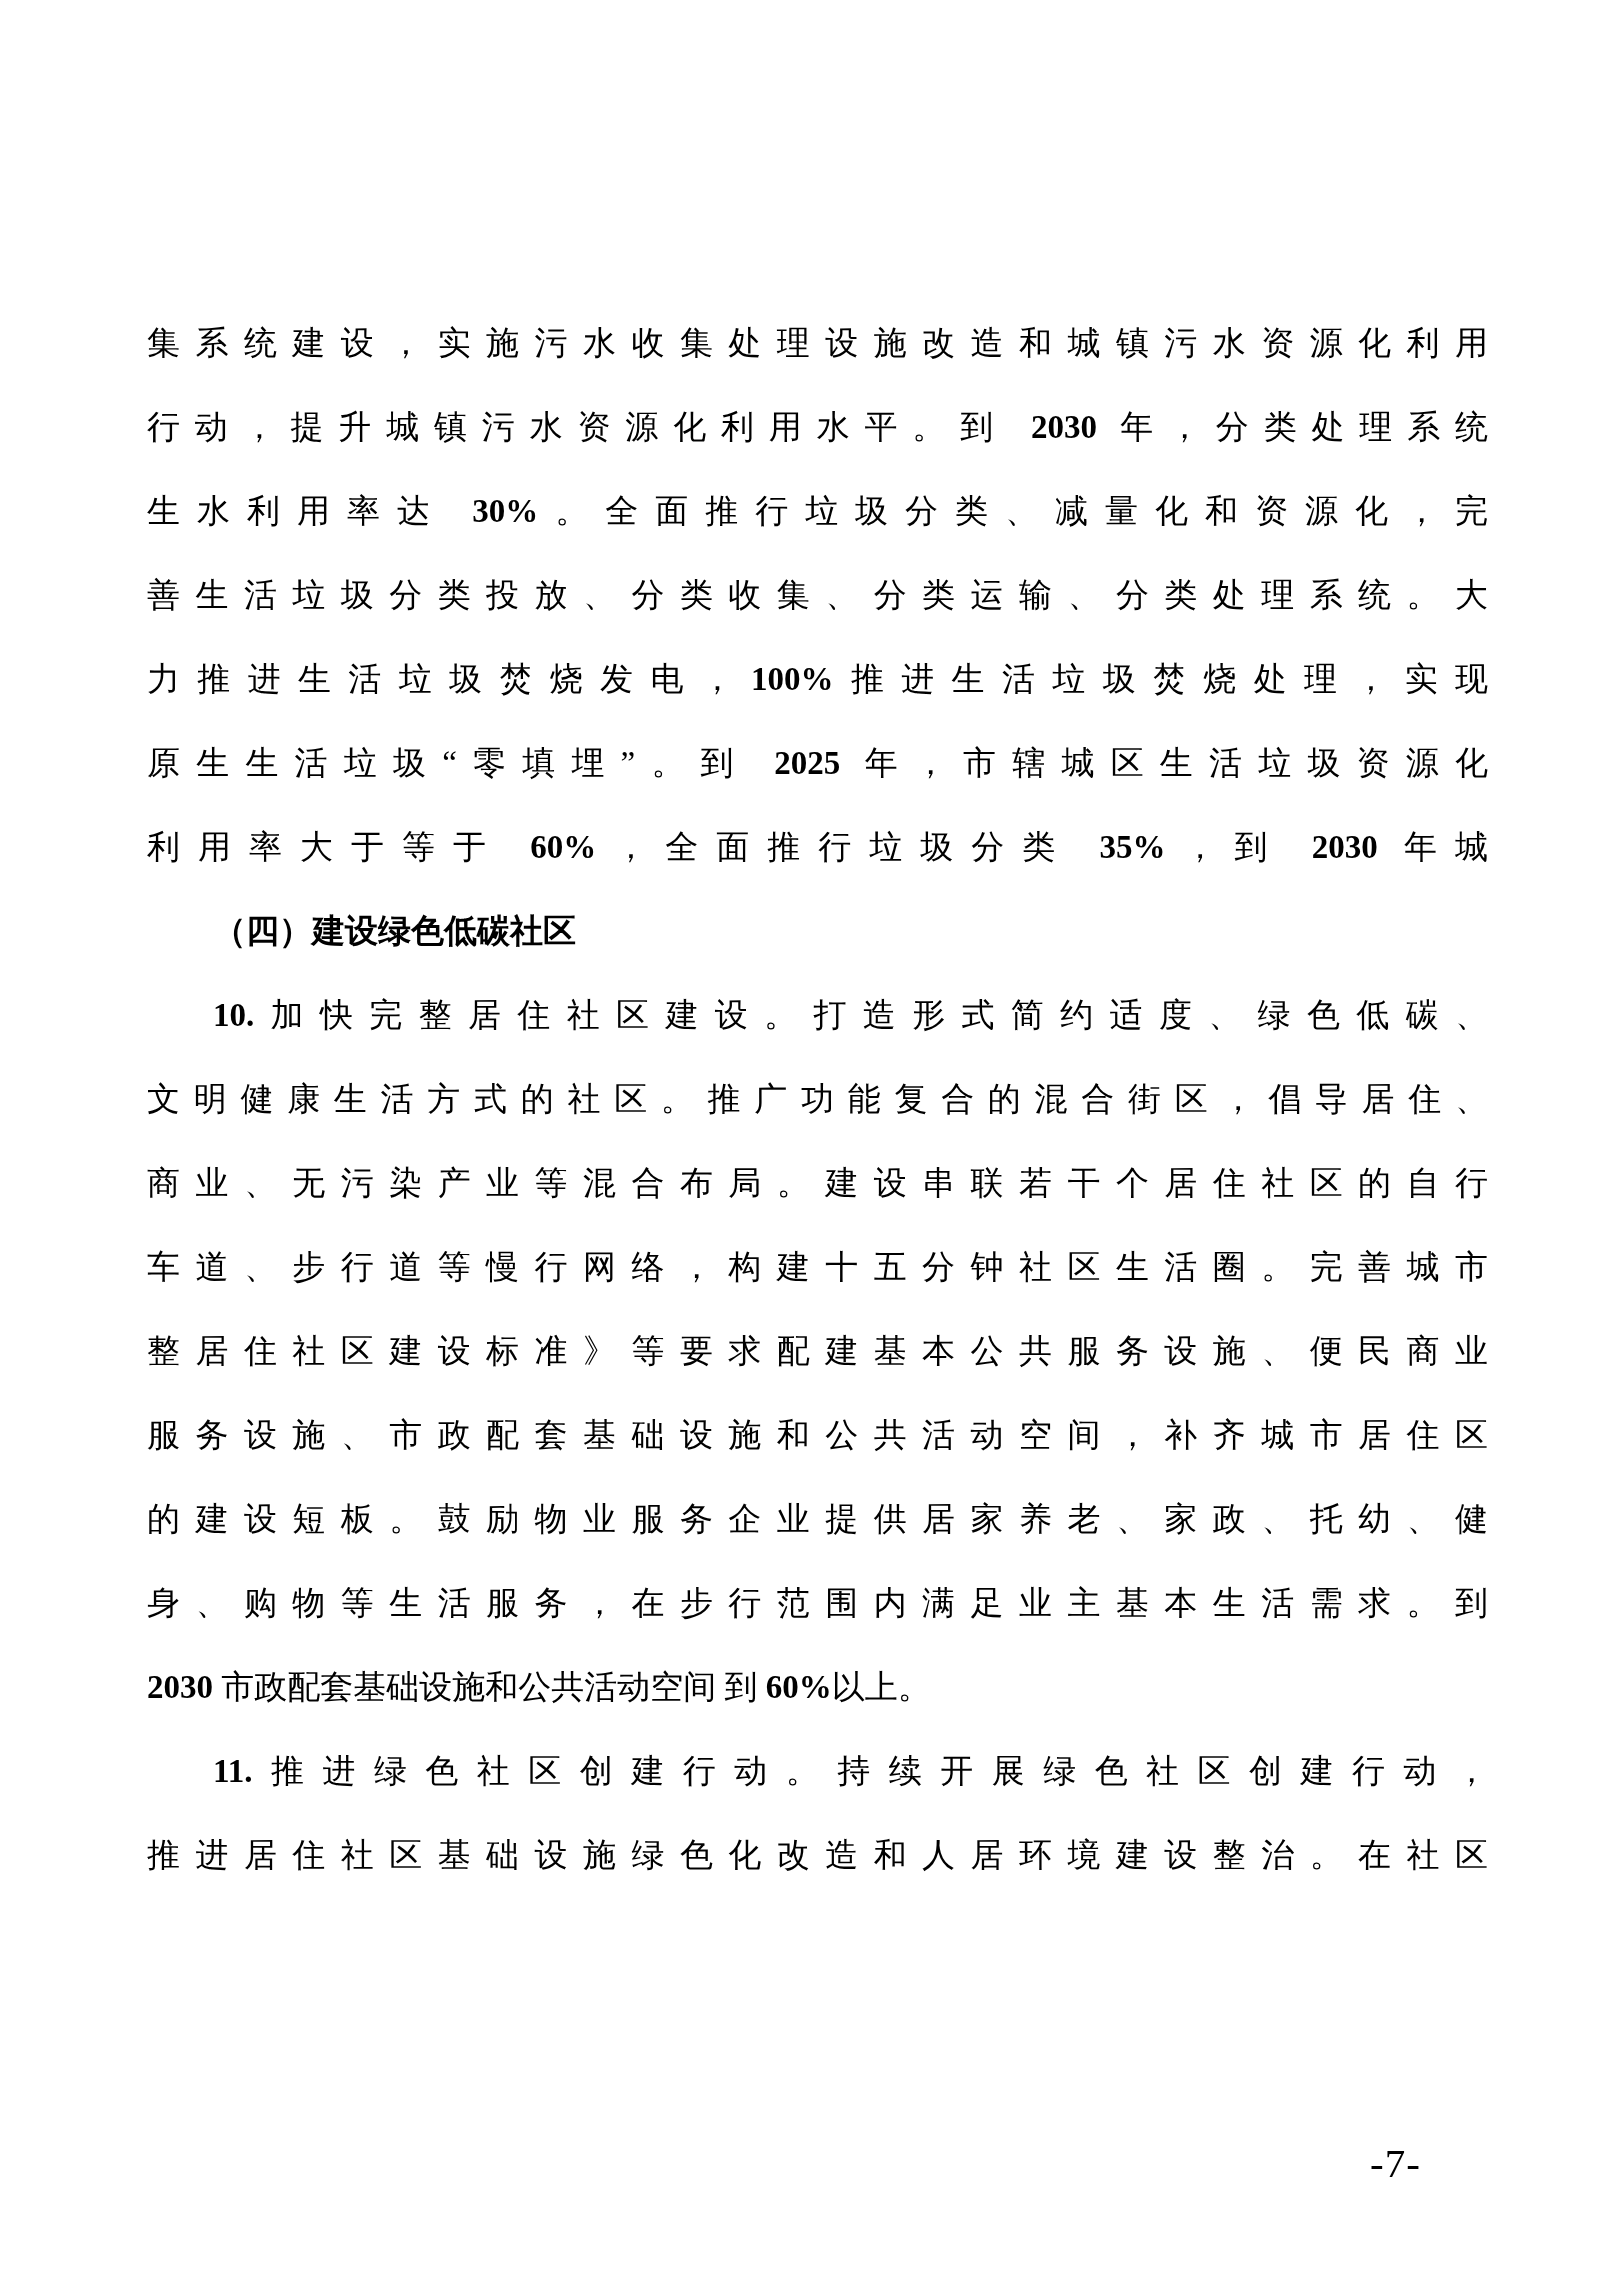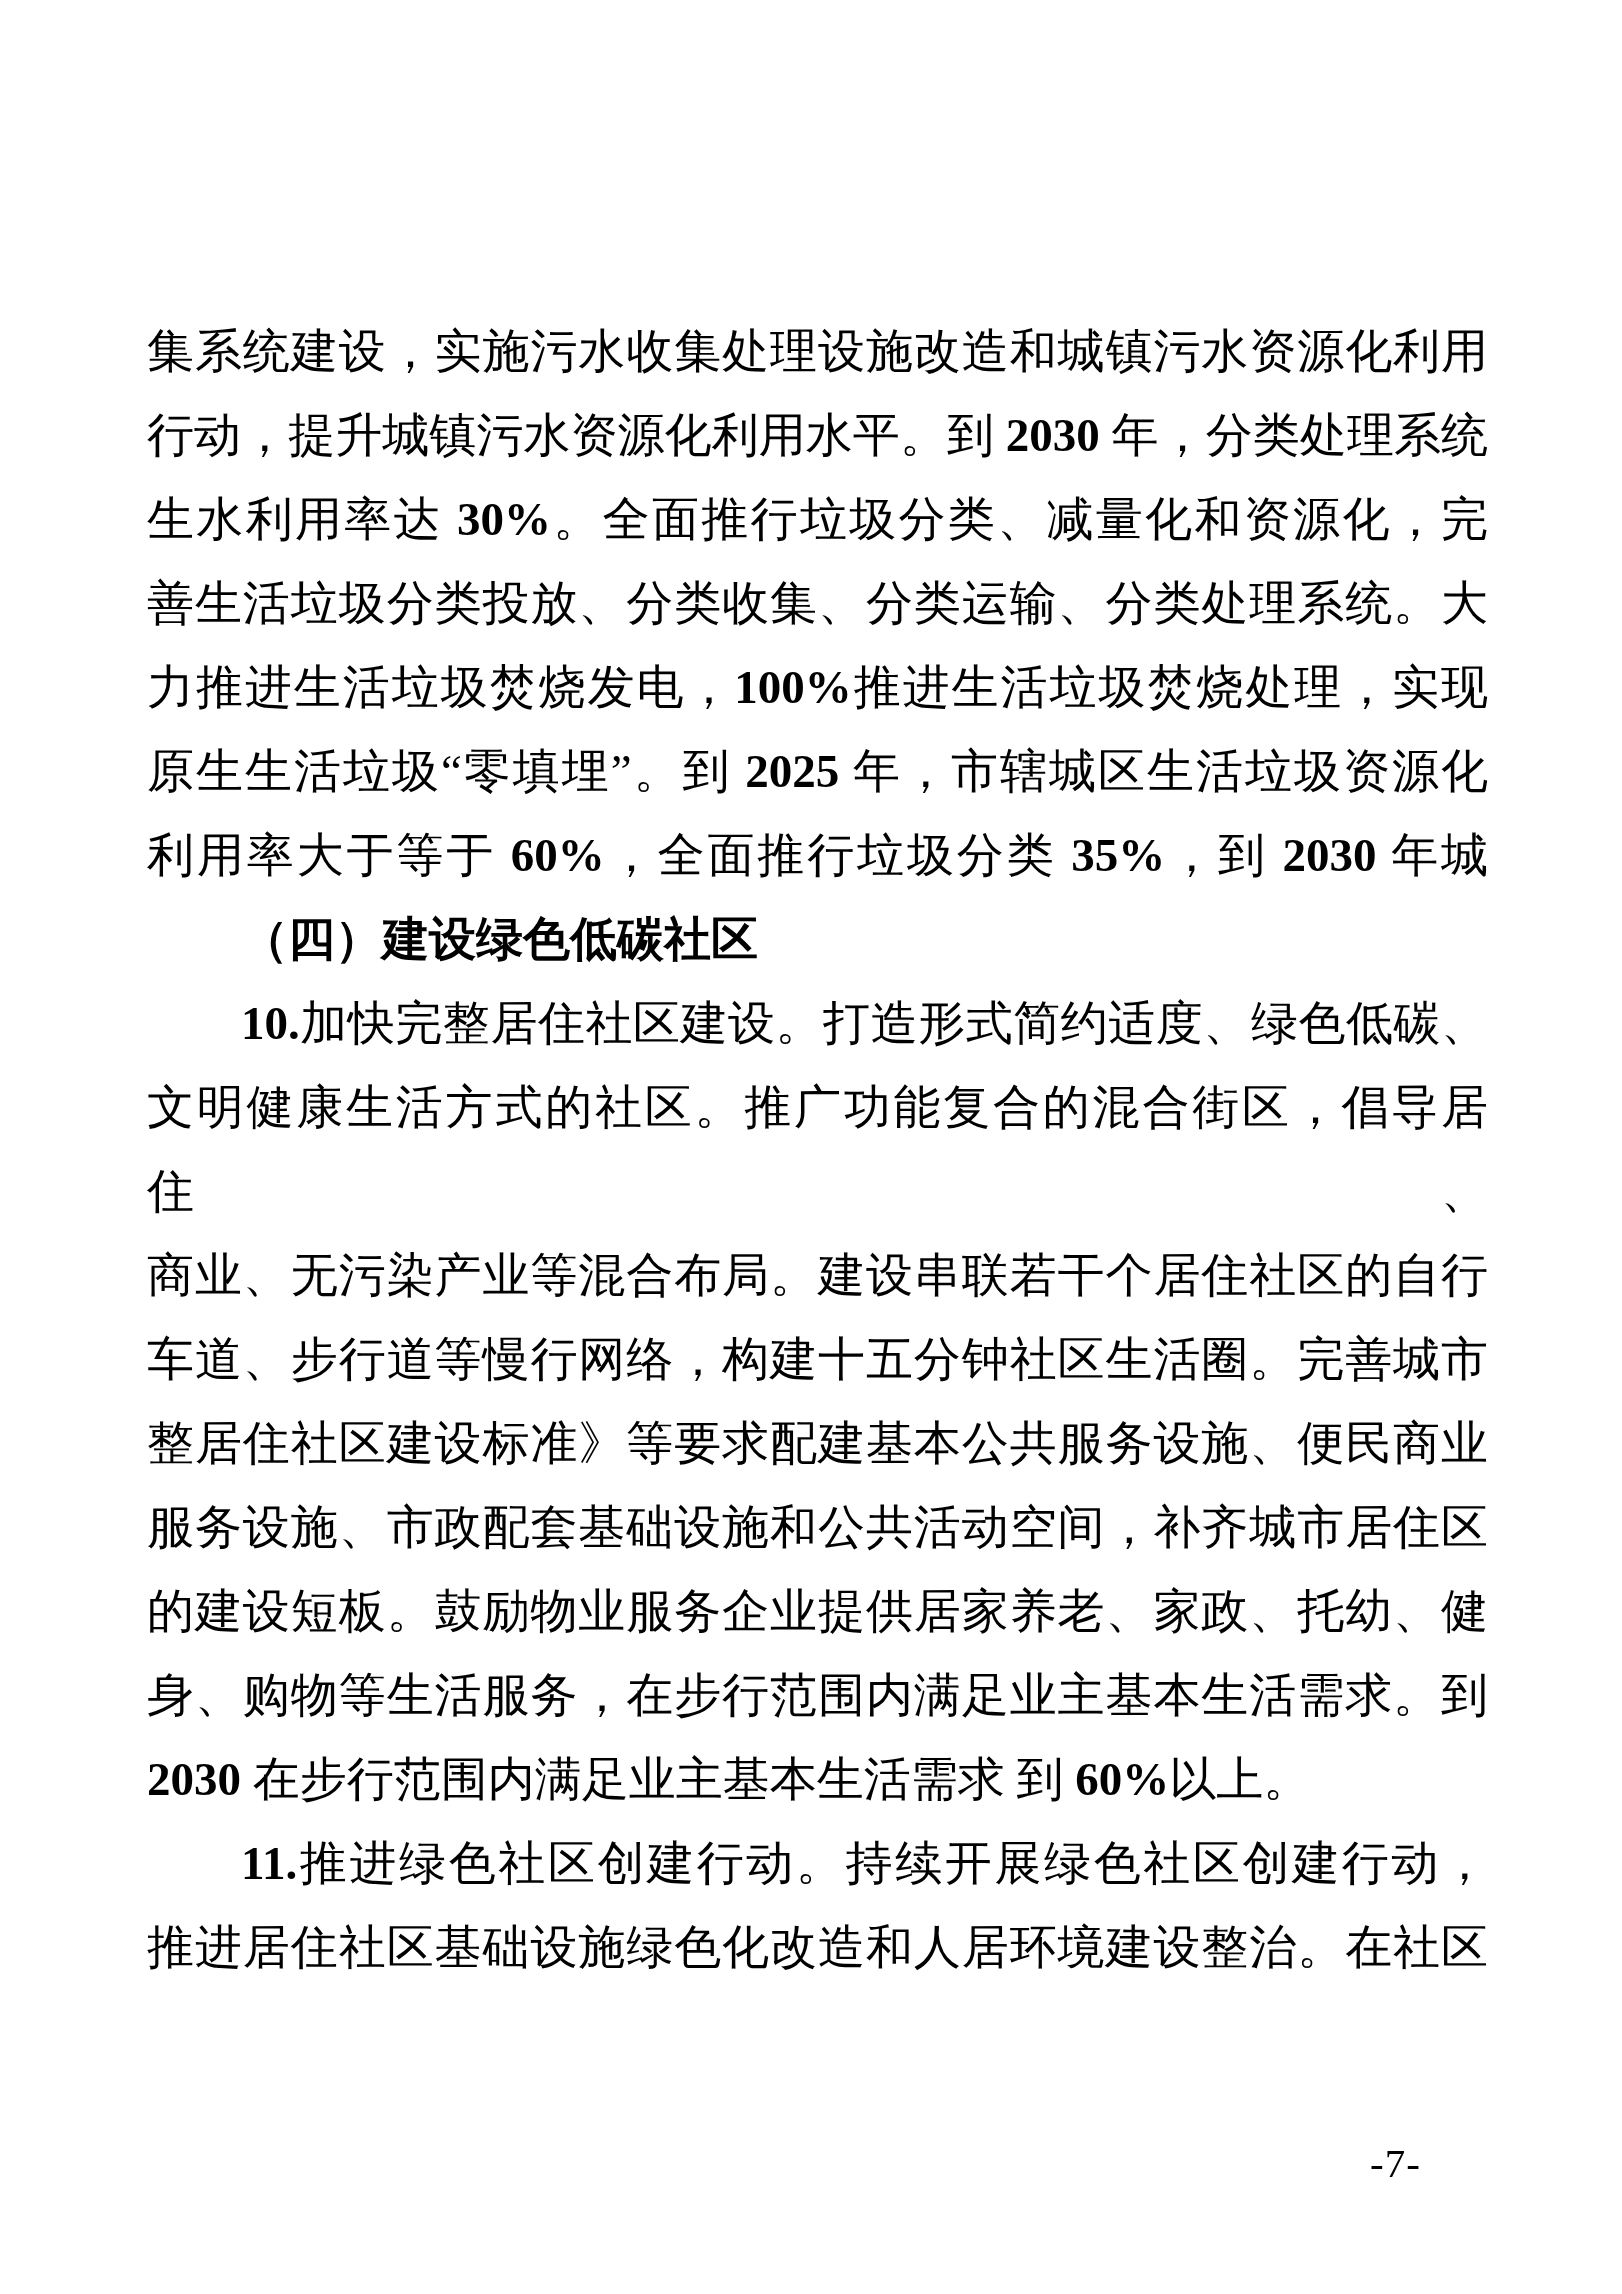--- a/index.html
+++ b/index.html
@@ -11,23 +11,23 @@
     height: 2295px;
     background: #ffffff;
     position: relative;
     overflow: hidden;
     font-family: "Liberation Serif", "DejaVu Serif", serif;
     color: #000000;
   }
   .page-body {
     position: absolute;
     left: 147px;
-    top: 309px;
+    top: 301px;
     width: 1341px;
-    font-size: 47px;
+    font-size: 33px;
     line-height: 84px;
   }
   .line {
     text-align: justify;
     text-justify: inter-character;
     white-space: normal;
   }
   .jfull { text-align-last: justify; }
   .jleft { text-align-last: left; }
   .indent { text-indent: 2em; }
@@ -58,19 +58,19 @@
     <div class="line jfull"><span>利用率大于等于 </span><span class="num">60%</span><span>，全面推行垃圾分类 </span><span class="num">35%</span><span>，到 </span><span class="num">2030</span><span> 年城</span></div>
     <div class="line jleft indent heading"><span>（四）建设绿色低碳社区</span></div>
     <div class="line jfull indent"><span class="num">10.</span><span>加快完整居住社区建设。打造形式简约适度、绿色低碳、</span></div>
     <div class="line jfull"><span>文明健康生活方式的社区。推广功能复合的混合街区，倡导居住、</span></div>
     <div class="line jfull"><span>商业、无污染产业等混合布局。建设串联若干个居住社区的自行</span></div>
     <div class="line jfull"><span>车道、步行道等慢行网络，构建十五分钟社区生活圈。完善城市</span></div>
     <div class="line jfull"><span>整居住社区建设标准》等要求配建基本公共服务设施、便民商业</span></div>
     <div class="line jfull"><span>服务设施、市政配套基础设施和公共活动空间，补齐城市居住区</span></div>
     <div class="line jfull"><span>的建设短板。鼓励物业服务企业提供居家养老、家政、托幼、健</span></div>
     <div class="line jfull"><span>身、购物等生活服务，在步行范围内满足业主基本生活需求。到</span></div>
-    <div class="line jleft"><span class="num">2030</span><span> 在步行范围内满足业主基本生活需求 到 </span><span class="num">60%</span><span>以上。</span></div>
+    <div class="line jleft"><span class="num">2030</span><span> 市政配套基础设施和公共活动空间 到 </span><span class="num">60%</span><span>以上。</span></div>
     <div class="line jfull indent"><span class="num">11.</span><span>推进绿色社区创建行动。持续开展绿色社区创建行动，</span></div>
     <div class="line jfull"><span>推进居住社区基础设施绿色化改造和人居环境建设整治。在社区</span></div>
   </main>
 
 <div class="page-number">-7-</div>
 
 
 </body></html>

